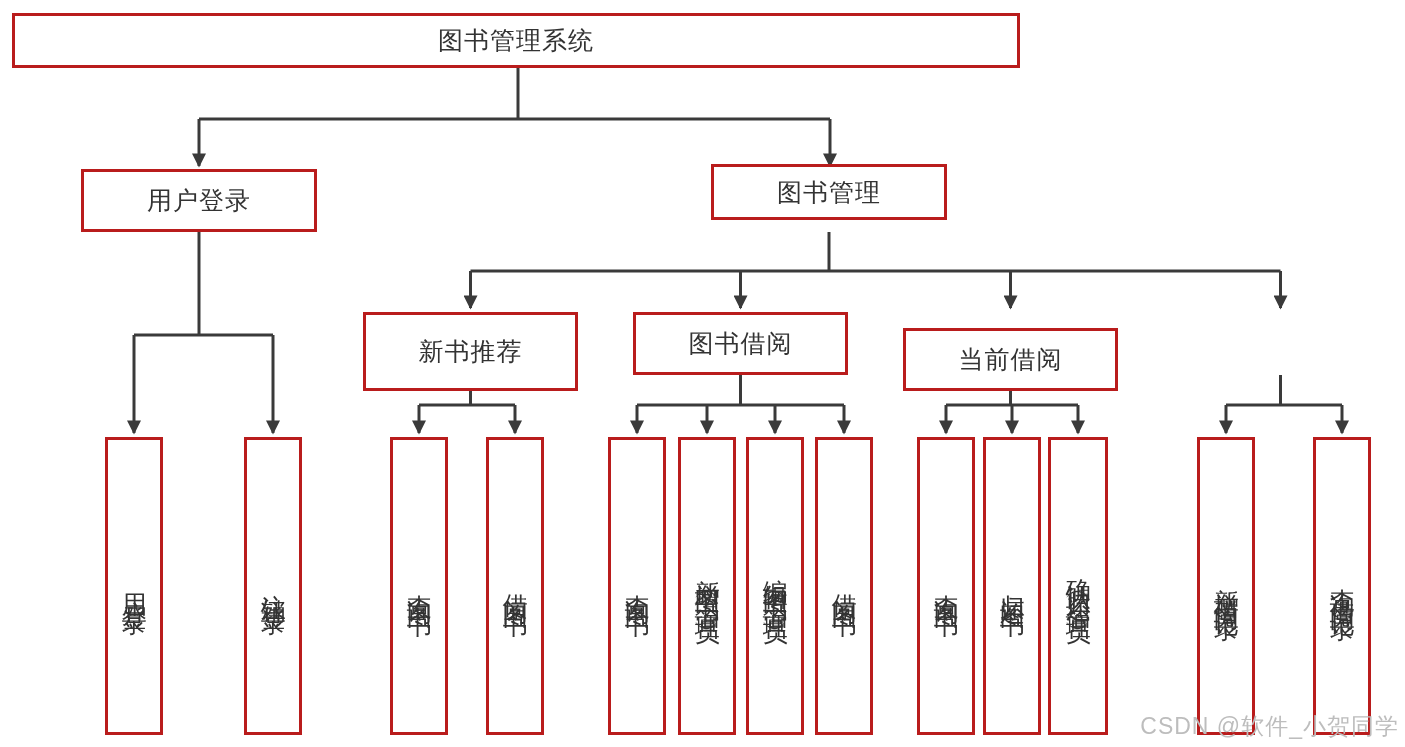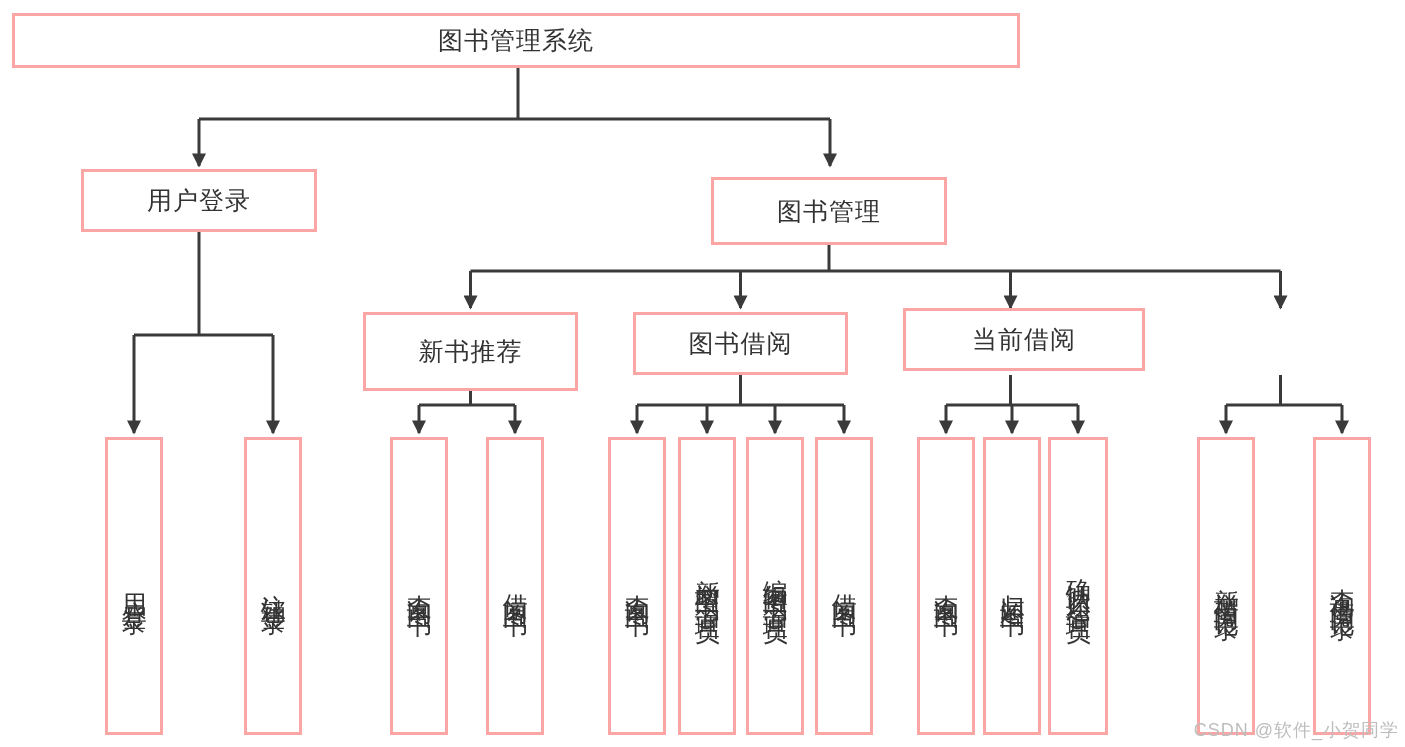--- a/index.html
+++ b/index.html
@@ -17,21 +17,21 @@
     overflow: hidden;
   }
   .stage svg.wires {
     position: absolute;
     left: 0; top: 0;
     width: 1405px; height: 747px;
   }
   .node {
     position: absolute;
     background: #ffffff;
-    border: 3px solid #fca5a5;
+    border: 3px solid #b91c1c;
     color: #333333;
     display: flex;
     align-items: center;
     justify-content: center;
     text-align: center;
   }
   .node.h {
     font-size: 25px;
     letter-spacing: 1px;
     line-height: 1;
@@ -40,21 +40,21 @@
     font-size: 25px;
     writing-mode: vertical-rl;
     text-orientation: mixed;
     letter-spacing: 6px;
     line-height: 1.1;
   }
   .watermark {
     position: absolute;
     right: 6px;
     bottom: 5px;
-    font-size: 18px;
+    font-size: 23px;
     color: #bdbdbd;
     letter-spacing: 1px;
     white-space: nowrap;
     pointer-events: none;
   }
 </style>
 </head>
 <body>
 
 <div class="stage">
@@ -109,31 +109,31 @@
     </g>
   </svg>
 
   <div class="node h" style="left:12px; top:13px; width:1008px; height:55px">
     <span>图书管理系统</span>
   </div>
 
   <div class="node h" style="left:81px; top:169px; width:236px; height:63px">
     <span>用户登录</span>
   </div>
-  <div class="node h" style="left:711px; top:177px; width:236px; height:68px">
+  <div class="node h" style="left:711px; top:164px; width:236px; height:56px">
     <span>图书管理</span>
   </div>
 
   <div class="node h" style="left:363px; top:312px; width:215px; height:79px">
     <span>新书推荐</span>
   </div>
   <div class="node h" style="left:633px; top:312px; width:215px; height:63px">
     <span>图书借阅</span>
   </div>
-  <div class="node h" style="left:903px; top:308px; width:242px; height:63px">
+  <div class="node h" style="left:903px; top:328px; width:215px; height:63px">
     <span>当前借阅</span>
   </div>
 
   <div class="node v" style="left:105px; top:437px; width:58px; height:298px">
     <span>用户登录</span>
   </div>
   <div class="node v" style="left:244px; top:437px; width:58px; height:298px">
     <span>注销登录</span>
   </div>
 

